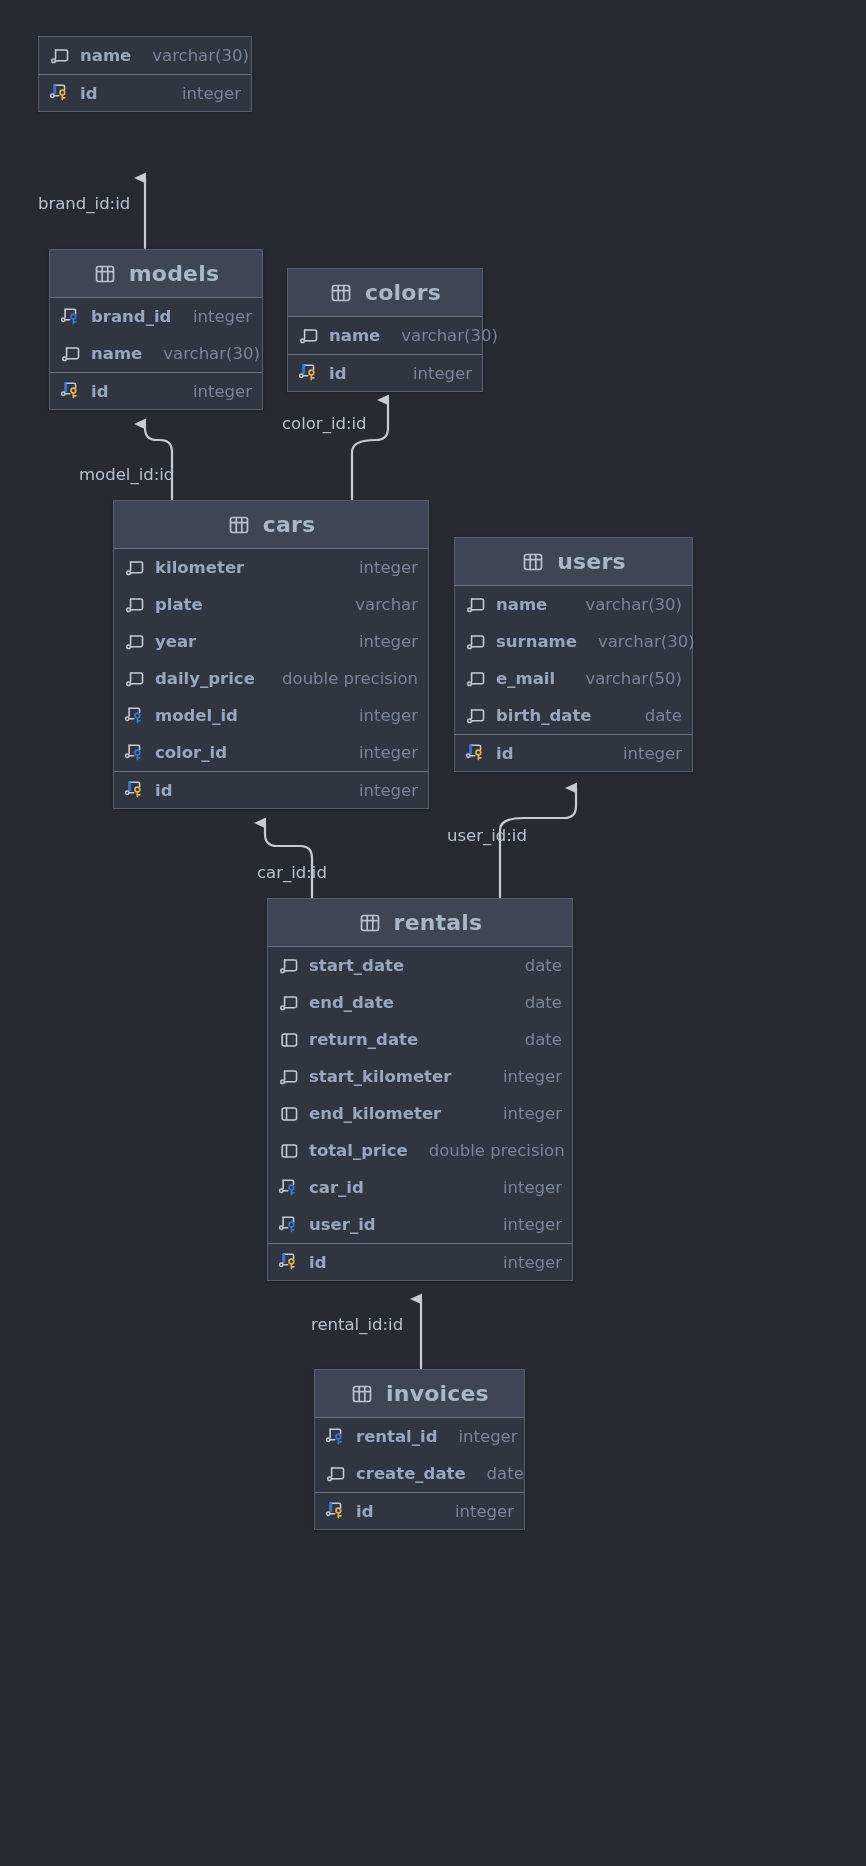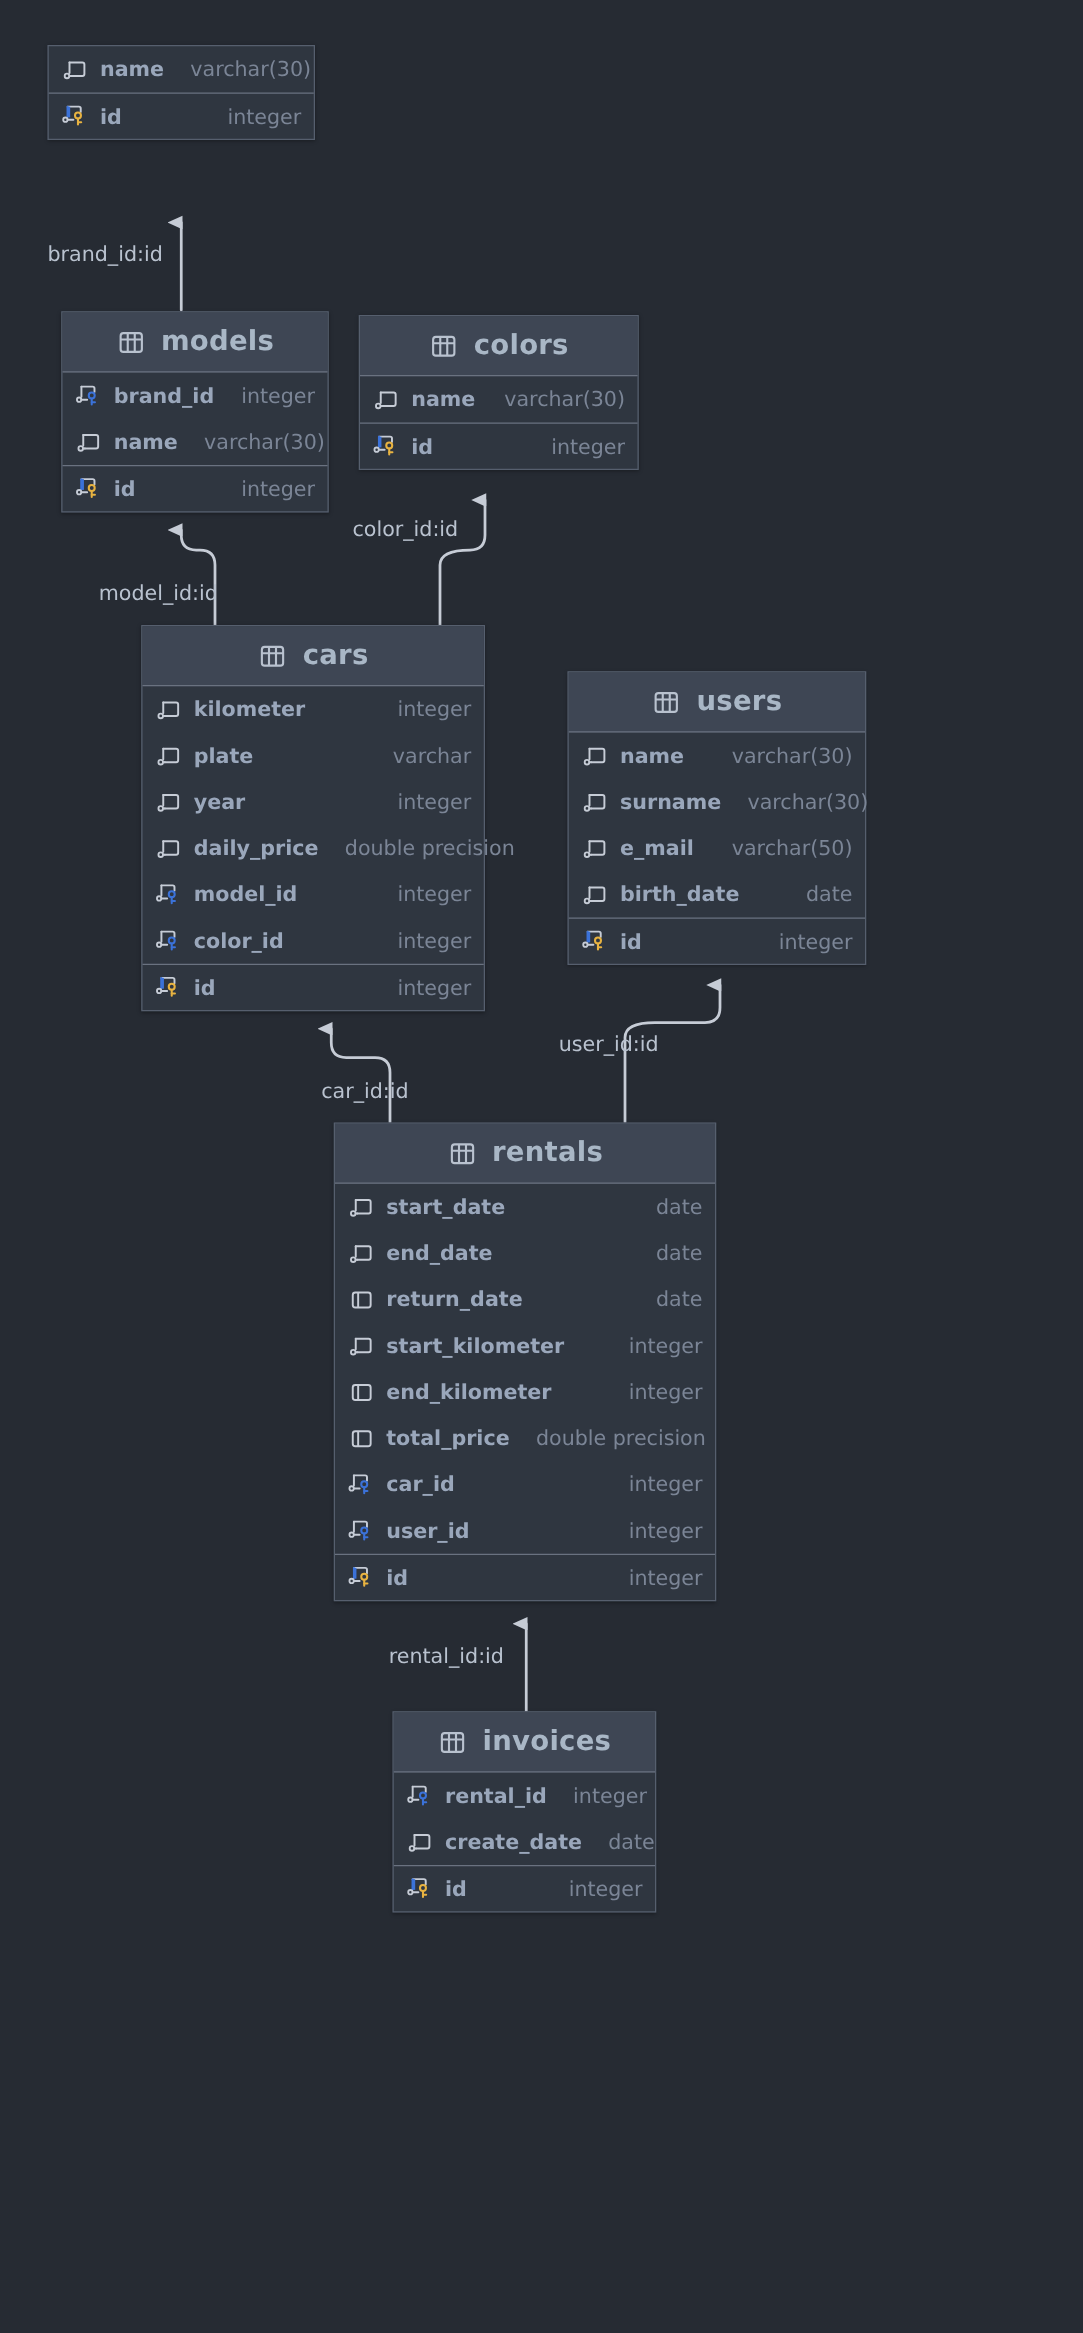--- a/index.html
+++ b/index.html
@@ -171,21 +171,21 @@
               <circle cx="14.6" cy="11.4" r="2.6" fill="none" stroke="#e8b341" stroke-width="1.8"></circle>
               <line x1="14.6" y1="14.0" x2="14.6" y2="19.2" stroke="#e8b341" stroke-width="1.8" stroke-linecap="round"></line>
               <line x1="14.6" y1="17.3" x2="17.4" y2="17.3" stroke="#e8b341" stroke-width="1.8" stroke-linecap="round"></line>
             </svg>
           </span>
           <span class="cname">id</span>
           <span class="ctype">integer</span>
         </div>
       </div>
     </div>
-    <div class="table" style="left: 287px; top: 252px; width: 224px;">
+    <div class="table" style="left: 287px; top: 268px; width: 196px;">
       <div class="thead">
         <span>
           <svg class="ico" viewBox="0 0 24 24" xmlns="http://www.w3.org/2000/svg" style="width:24px;height:24px">
             <rect x="3.5" y="4.5" width="17" height="15" rx="2.2" fill="none" stroke="#b9c2cf" stroke-width="1.7"></rect>
             <line x1="3.5" y1="9.6" x2="20.5" y2="9.6" stroke="#b9c2cf" stroke-width="1.7"></line>
             <line x1="9.2" y1="4.5" x2="9.2" y2="19.5" stroke="#b9c2cf" stroke-width="1.7"></line>
             <line x1="14.8" y1="4.5" x2="14.8" y2="19.5" stroke="#b9c2cf" stroke-width="1.7"></line>
           </svg>
         </span>
         <span class="ttitle">colors</span>
@@ -214,21 +214,21 @@
               <circle cx="14.6" cy="11.4" r="2.6" fill="none" stroke="#e8b341" stroke-width="1.8"></circle>
               <line x1="14.6" y1="14.0" x2="14.6" y2="19.2" stroke="#e8b341" stroke-width="1.8" stroke-linecap="round"></line>
               <line x1="14.6" y1="17.3" x2="17.4" y2="17.3" stroke="#e8b341" stroke-width="1.8" stroke-linecap="round"></line>
             </svg>
           </span>
           <span class="cname">id</span>
           <span class="ctype">integer</span>
         </div>
       </div>
     </div>
-    <div class="table" style="left: 113px; top: 500px; width: 275px;">
+    <div class="table" style="left: 113px; top: 500px; width: 316px;">
       <div class="thead">
         <span>
           <svg class="ico" viewBox="0 0 24 24" xmlns="http://www.w3.org/2000/svg" style="width:24px;height:24px">
             <rect x="3.5" y="4.5" width="17" height="15" rx="2.2" fill="none" stroke="#b9c2cf" stroke-width="1.7"></rect>
             <line x1="3.5" y1="9.6" x2="20.5" y2="9.6" stroke="#b9c2cf" stroke-width="1.7"></line>
             <line x1="9.2" y1="4.5" x2="9.2" y2="19.5" stroke="#b9c2cf" stroke-width="1.7"></line>
             <line x1="14.8" y1="4.5" x2="14.8" y2="19.5" stroke="#b9c2cf" stroke-width="1.7"></line>
           </svg>
         </span>
         <span class="ttitle">cars</span>

